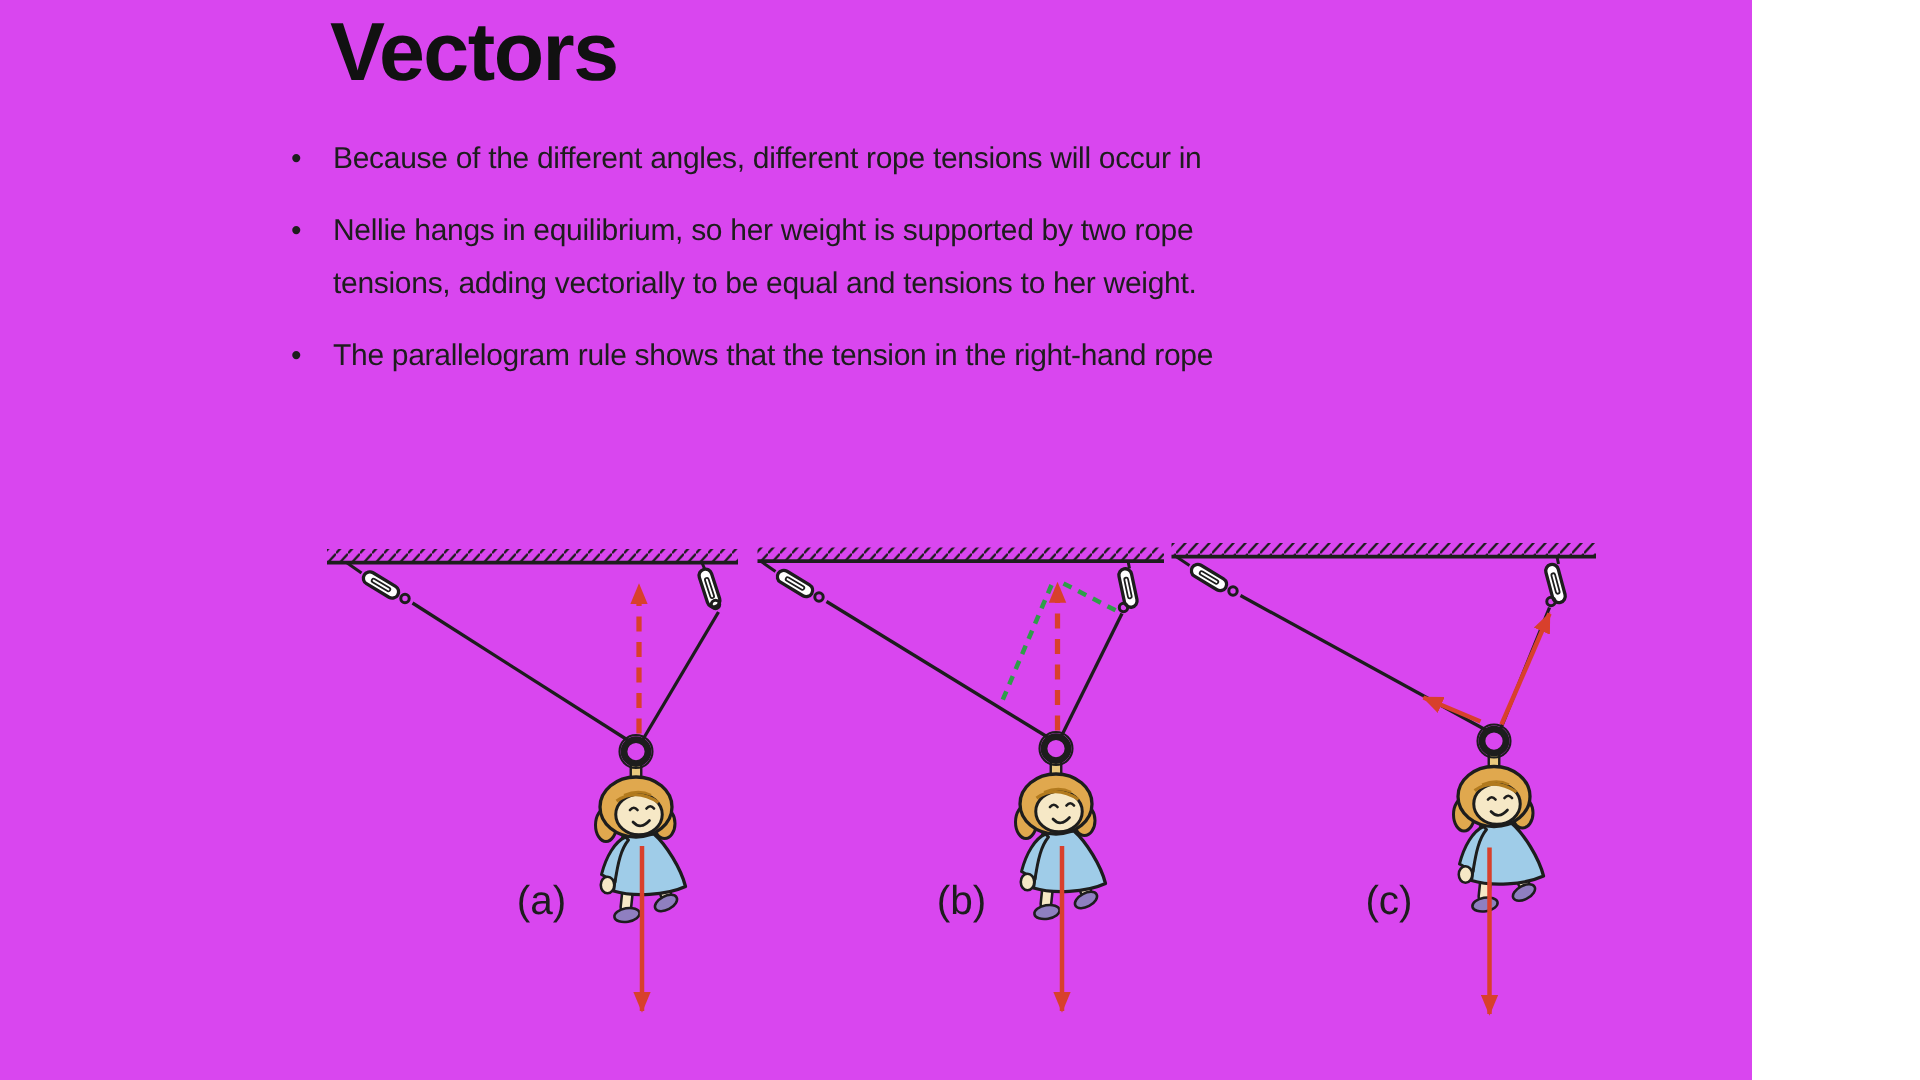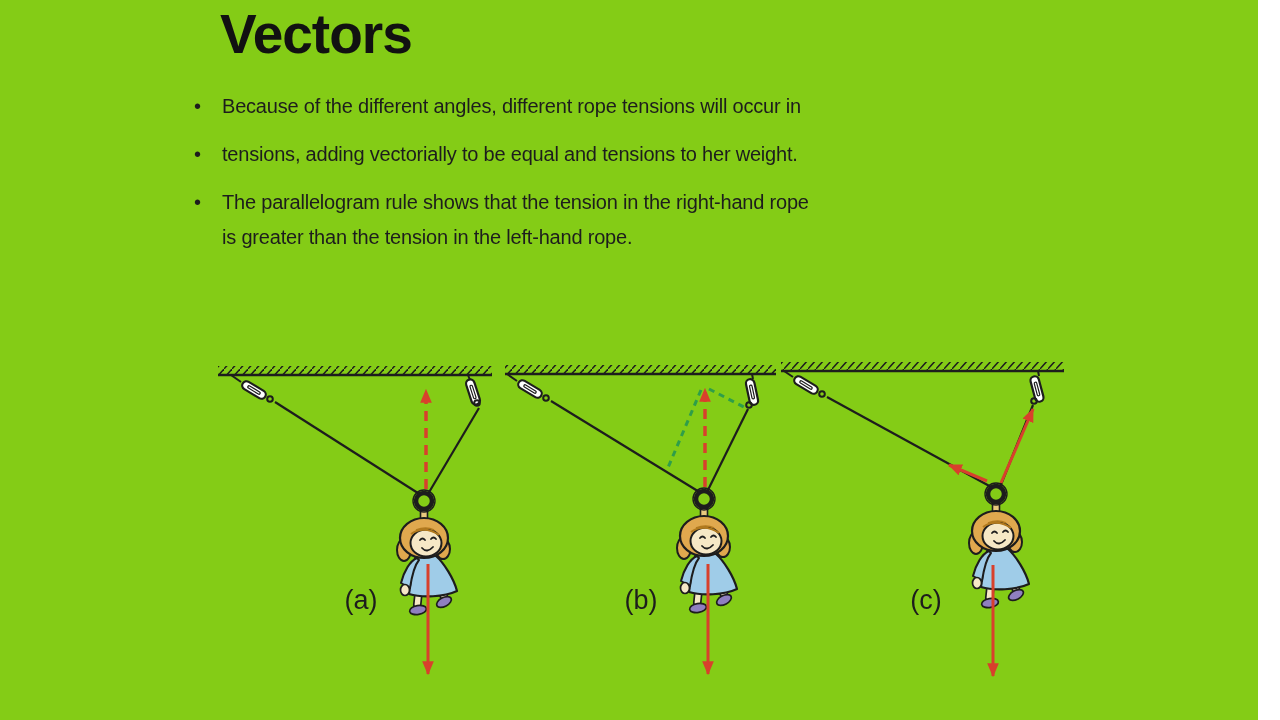--- a/index.html
+++ b/index.html
@@ -1,17 +1,17 @@
 <!DOCTYPE html>
 <html><head>
 <meta charset="utf-8">
 <style>
   html, body { margin:0; padding:0; background:#ffffff; overflow:hidden; }
   .slide {
-    position:relative; width:1258px; height:720px; background:#84cc16;
+    position:relative; width:1168px; height:720px; background:#d946ef;
     font-family:"Liberation Sans", sans-serif; color:#1d1d1d;
   }
   .title {
     position:absolute; left:220px; top:2px; margin:0;
     font-size:55px; font-weight:700; letter-spacing:-1px; line-height:64px;
     color:#111;
   }
   .bullets { position:absolute; left:194px; top:89px; width:930px; }
   .bullet { display:flex; margin-bottom:13px; }
   .bullet .dot {
@@ -29,28 +29,28 @@
   <div class="bullets">
     <div class="bullet">
       <span class="dot">•</span>
       <div class="lines">
         <div>Because of the different angles, different rope tensions will occur in</div>
       </div>
     </div>
     <div class="bullet">
       <span class="dot">•</span>
       <div class="lines">
+        <div>Nellie hangs in equilibrium, so her weight is supported by two rope</div>
         <div>tensions, adding vectorially to be equal and tensions to her weight.</div>
       </div>
     </div>
     <div class="bullet">
       <span class="dot">•</span>
       <div class="lines">
         <div>The parallelogram rule shows that the tension in the right-hand rope</div>
-        <div>is greater than the tension in the left-hand rope.</div>
       </div>
     </div>
   </div>
 
   <svg id="fig" class="figure-svg" viewBox="0 0 1280 720">
       <defs>
         <marker id="mRed" viewBox="0 0 12 10" refX="11" refY="5" markerWidth="14" markerHeight="12" orient="auto" markerUnits="userSpaceOnUse">
           <path d="M0,0 L12,5 L0,10 Z" fill="#d8402c"></path>
         </marker>
         <pattern id="hatch" patternUnits="userSpaceOnUse" width="8" height="9">

